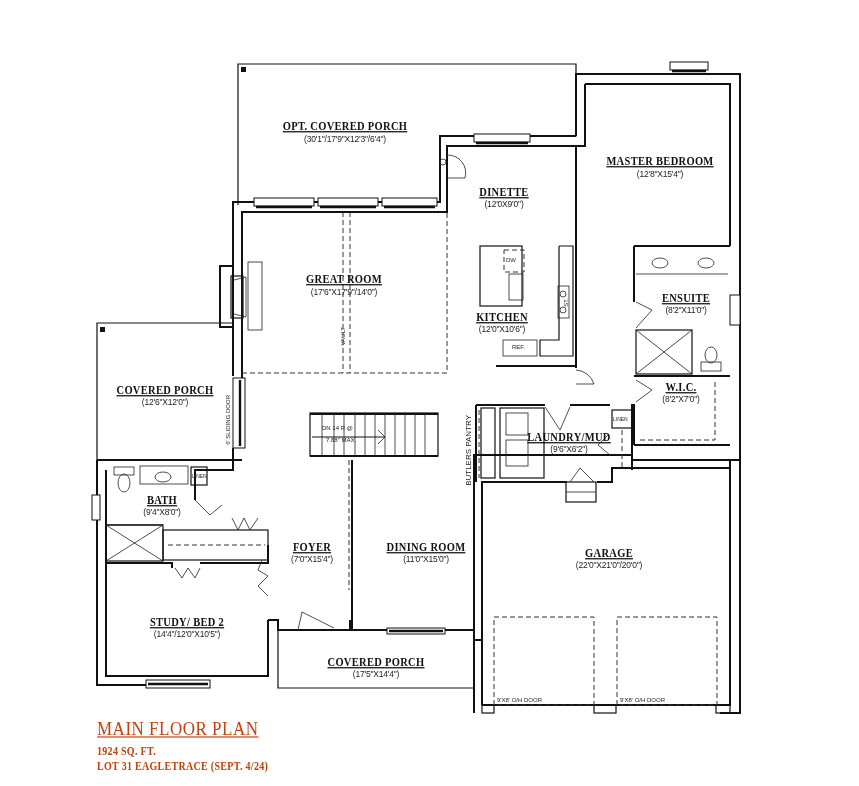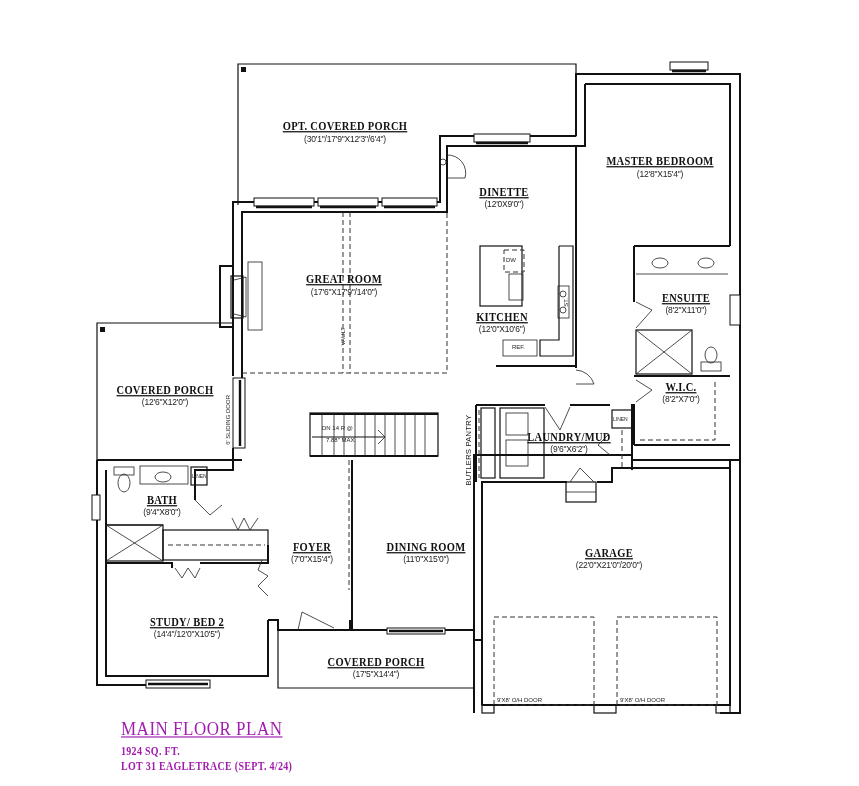--- a/index.html
+++ b/index.html
@@ -9,21 +9,21 @@
     .wall-thin { fill: none; stroke: #111; stroke-width: 1.2; }
     .hair { fill: none; stroke: #222; stroke-width: 0.8; }
     .dash { fill: none; stroke: #333; stroke-width: 1; stroke-dasharray: 5 3; }
     .win { fill: #fff; stroke: #111; stroke-width: 1; }
     .winbar { stroke: #111; stroke-width: 2.4; }
     .solid { fill: #111; }
     .room-name { position: absolute; font-family: "Liberation Serif", serif; font-weight: bold; font-size: 10.5px; letter-spacing: 0.3px; text-decoration: underline; text-decoration-thickness: 1px; text-underline-offset: 1px; white-space: nowrap; transform: translateX(-50%) scaleY(1.25); color: #111; }
     .room-dim { position: absolute; font-family: "Liberation Sans Narrow", "Liberation Sans", sans-serif; font-size: 8.5px; white-space: nowrap; transform: translateX(-50%); color: #222; letter-spacing: -0.2px; }
     .small-lbl { position: absolute; font-family: "Liberation Sans", sans-serif; font-size: 6px; white-space: nowrap; color: #222; }
     .vert { writing-mode: vertical-rl; transform: rotate(180deg); }
-    .title-block { position: absolute; left: 97px; top: 718px; color: #a21caf; margin-left: 24px; }
+    .title-block { position: absolute; left: 97px; top: 718px; color: #c2410c; }
     .title-main { font-family: "Liberation Serif", serif; font-size: 17px; letter-spacing: 0.5px; text-decoration: underline; text-decoration-thickness: 1px; transform: scaleY(1.15); transform-origin: left top; display: inline-block; }
     .title-sub { font-family: "Liberation Serif", serif; font-weight: bold; font-size: 10px; letter-spacing: 0.3px; margin-top: 6px; transform: scaleY(1.2); transform-origin: left top; }
   </style>
 </head>
 <body>
 
 <svg id="plan" viewBox="0 0 859 786" xmlns="http://www.w3.org/2000/svg">
 
   <g>
     <polyline class="wall-thin" points="238,205 238,64 576,64 576,136 444,136"></polyline>

